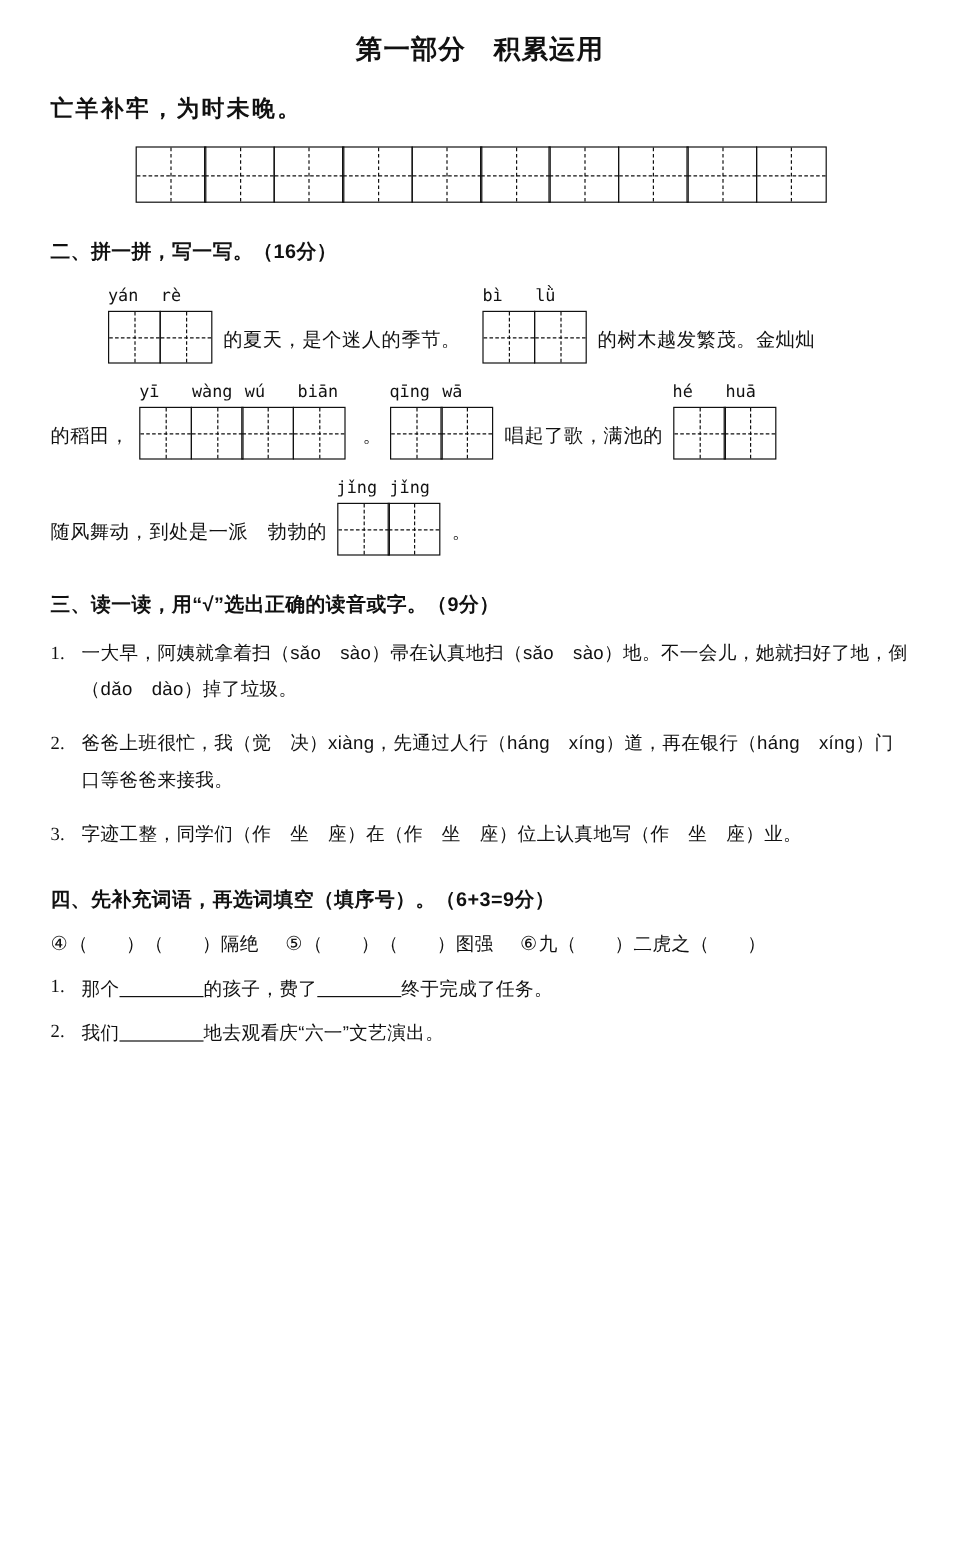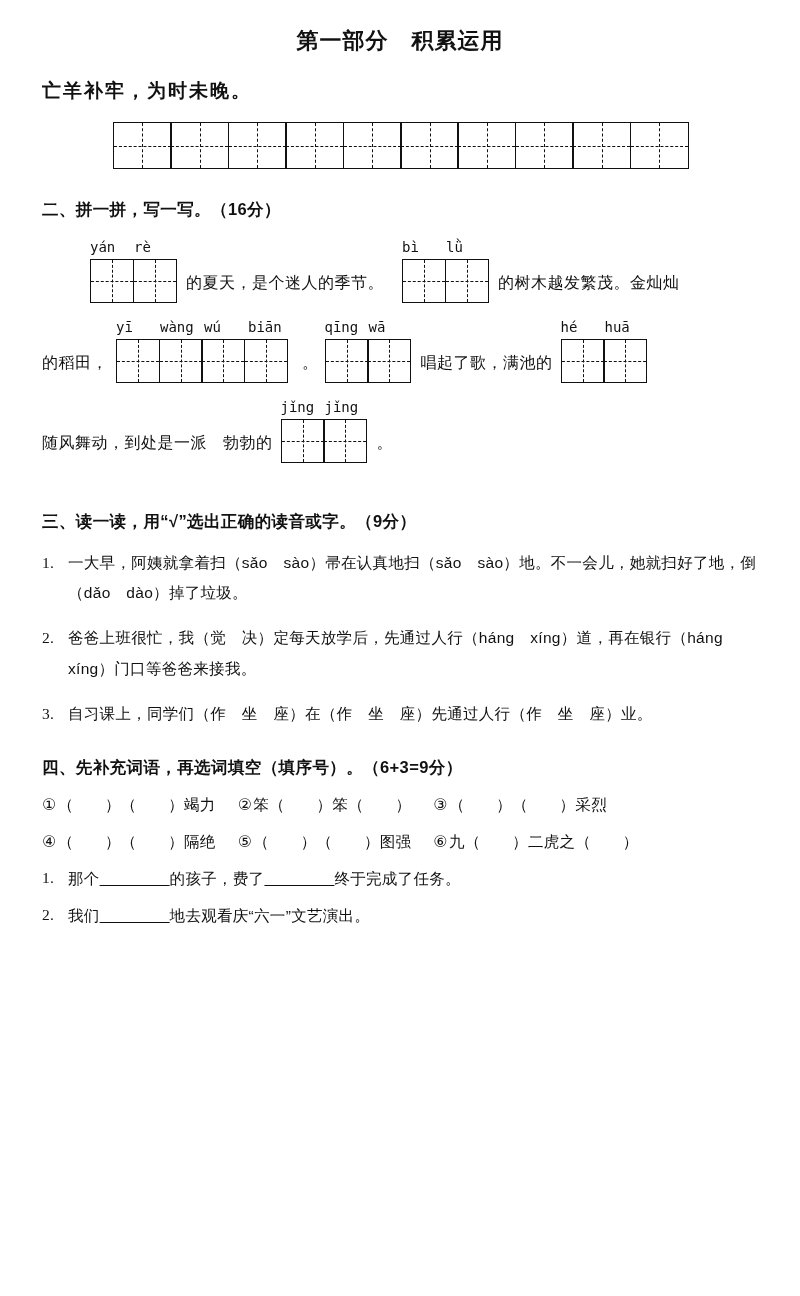--- a/index.html
+++ b/index.html
@@ -270,40 +270,37 @@
         <span>jǐng</span>
       </div>
       <div class="box-line">
         <div class="tzg-sm"></div>
         <div class="tzg-sm"></div>
       </div>
     </div>
     <div class="txt" style="padding-left:8px">。</div>
   </div>
 
-  <div class="sec-head" style="margin-top:48px">三、读一读，用“√”选出正确的读音或字。（9分）</div>
+  <div class="sec-head" style="margin-top:30px">三、读一读，用“√”选出正确的读音或字。（9分）</div>
 
   <div class="q-item">
     <div class="q-num">1.</div>
     <div class="q-body">一大早，阿姨就拿着扫（sǎo　sào）帚在认真地扫（sǎo　sào）地。不一会儿，她就扫好了地，倒（dǎo　dào）掉了垃圾。</div>
   </div>
   <div class="q-item">
     <div class="q-num">2.</div>
-    <div class="q-body">爸爸上班很忙，我（觉　决）定每天放学后，先通过人行（háng　xíng）道，再在银行（háng　xíng）门口等爸爸来接我。</div>
+    <div class="q-body">爸爸上班很忙，我（觉　决）xiàng，先通过人行（háng　xíng）道，再在银行（háng　xíng）门口等爸爸来接我。</div>
   </div>
   <div class="q-item">
     <div class="q-num">3.</div>
-    <div class="q-body">自习课上，同学们（作　坐　座）在（作　坐　座）先通过人行（作　坐　座）业。</div>
+    <div class="q-body">字迹工整，同学们（作　坐　座）在（作　坐　座）位上认真地写（作　坐　座）业。</div>
   </div>
 
   <div class="sec-head" style="margin-top:28px">四、先补充词语，再选词填空（填序号）。（6+3=9分）</div>
 
-  <div class="word-row">
-    <span class="circ">①</span><span>（　　）（　　）竭力</span><span class="wgap"></span><span class="circ">②</span><span>笨（　　）笨（　　）</span><span class="wgap"></span><span class="circ">③</span><span>（　　）（　　）采烈</span>
-  </div>
 
   <div class="word-row">
     <span class="circ">④</span><span>（　　）（　　）隔绝</span><span class="wgap"></span><span class="circ">⑤</span><span>（　　）（　　）图强</span><span class="wgap"></span><span class="circ">⑥</span><span>九（　　）二虎之（　　）</span>
   </div>
 
   <div class="fill-item">
     <div class="q-num">1.</div>
     <div><span>那个</span><span class="ul">　　　　</span><span>的孩子，费了</span><span class="ul">　　　　</span><span>终于完成了任务。</span></div>
   </div>
 

